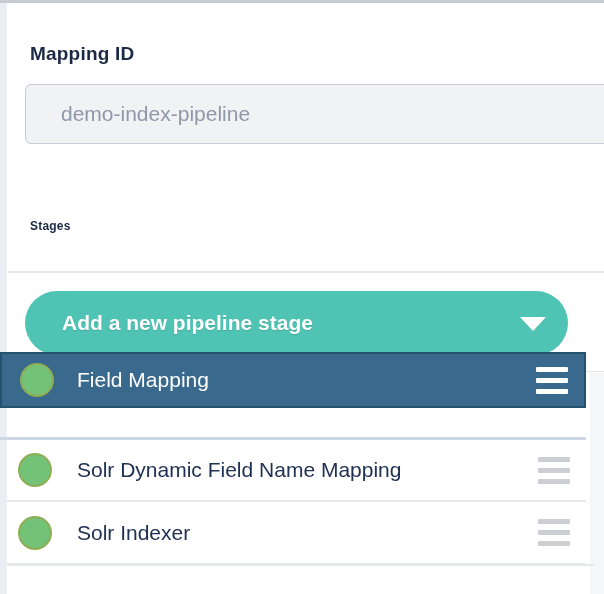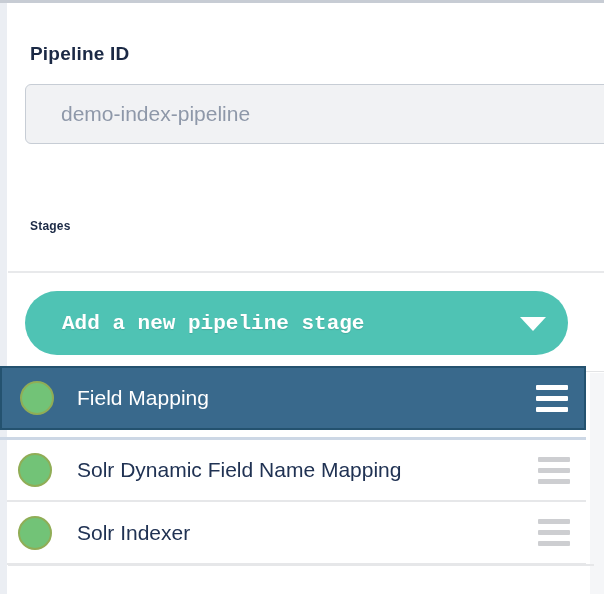--- a/index.html
+++ b/index.html
@@ -47,21 +47,21 @@
   .divider-top {
     position: absolute; left: 8px; right: 0; top: 271px; height: 2px;
     background: #e8e9eb;
   }
   .add-stage-btn {
     position: absolute; left: 25px; top: 291px;
     width: 543px; height: 64px;
     background: var(--accent-teal, #4fc3b4);
     border: none; border-radius: 32px;
     text-align: left; padding: 0 0 0 37px;
-    font-family: Liberation Mono, monospace;
+    font-family: Liberation Sans, sans-serif;
     font-size: 21px; font-weight: 700; color: #ffffff;
     text-shadow: 0 1px 1px rgba(0,0,0,0.12);
     cursor: pointer;
   }
   .chevron-down {
     position: absolute; right: 22px; top: 26px;
     width: 0; height: 0;
     border-left: 13px solid transparent;
     border-right: 13px solid transparent;
     border-top: 14px solid #ffffff;
@@ -69,21 +69,21 @@
   .list-top-line {
     position: absolute; left: 8px; right: 0; top: 371px; height: 1px;
     background: #e3e4e6;
   }
   .stage-row {
     position: absolute; box-sizing: border-box;
     display: flex; align-items: center;
     cursor: pointer;
   }
   .stage-row.selected {
-    left: 0; top: 366px; width: 586px; height: 64px;
+    left: 0; top: 352px; width: 586px; height: 56px;
     background: var(--selected-row-bg, #39698c);
     border: 2px solid var(--selected-row-border, #24526f);
   }
   .row-shadow {
     position: absolute; left: 0; top: 437px; width: 586px; height: 3px;
     background: #ccd7e5;
   }
   .stage-row.plain {
     background: #ffffff;
     left: 7px; width: 579px;
@@ -121,21 +121,21 @@
 </style>
 </head>
 <body>
 
 <div class="screen">
 
   <div class="top-line"></div>
   <div class="left-strip"></div>
   <div class="right-band"></div>
 
-  <div class="field-label">Pipeline ID</div>
+  <div class="field-label">Mapping ID</div>
 
   <input class="pipeline-input" type="text" readonly="" value="demo-index-pipeline" style="">
 
   <div class="stages-heading">Stages</div>
 
   <div class="divider-top"></div>
 
   <button class="add-stage-btn">
     <span>Add a new pipeline stage</span>
     <span class="chevron-down"></span>

